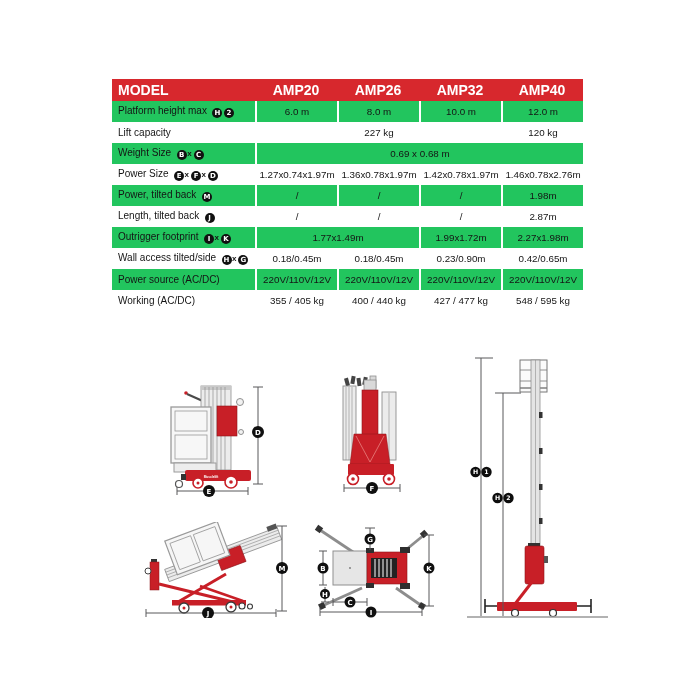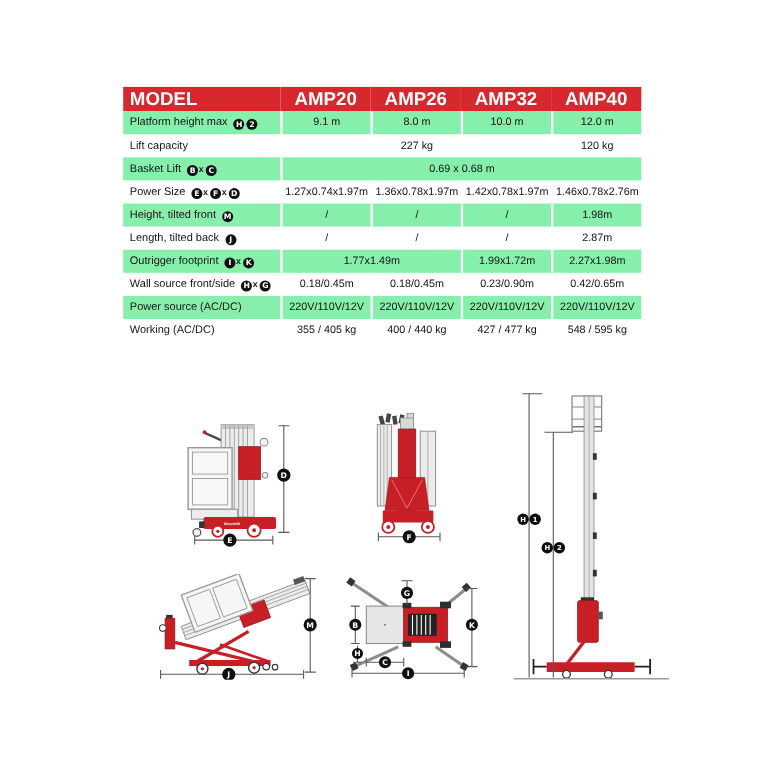--- a/index.html
+++ b/index.html
@@ -3,26 +3,26 @@
 <meta charset="utf-8">
 <style>
   html,body{margin:0;padding:0;}
   body{width:700px;height:700px;background:#ffffff;position:relative;overflow:hidden;
        font-family:"Liberation Sans",sans-serif;color:#141414;}
   
   table.spec{position:absolute;left:112px;top:79px;width:471px;border-collapse:separate;
              border-spacing:0;table-layout:fixed;}
   .spec th,.spec td{box-sizing:border-box;height:21px;padding:0;white-space:nowrap;
                     overflow:hidden;vertical-align:middle;}
-  .spec thead th{background:#d7282d;color:#ffffff;font-size:17px;font-weight:bold;
+  .spec thead th{background:#d7282d;color:#ffffff;font-size:14px;font-weight:bold;
                  text-align:center;height:22px;}
   .spec thead th.model{text-align:left;padding-left:6px;}
   .spec td.lbl{font-size:10px;text-align:left;padding-left:6px;}
   .spec td.val{font-size:9.8px;text-align:center;border-left:2px solid #ffffff;}
-  .spec tr.shaded td{background:#86efac;}
+  .spec tr.shaded td{background:#22c55e;}
   .badges{margin-left:4px;}
   .badge{display:inline-block;width:10px;height:10px;border-radius:50%;background:#111;
          color:#fff;font-size:7px;font-weight:bold;line-height:10.5px;text-align:center;
          vertical-align:-1px;margin-left:1.5px;font-family:"DejaVu Sans",sans-serif;}
   .xsep{font-size:8px;font-weight:bold;margin:0 0.5px;}
   
   .diag{position:absolute;}
   svg text.dim{fill:#ffffff;font-size:7px;font-weight:bold;text-anchor:middle;
                font-family:"DejaVu Sans",sans-serif;}
   svg text.dimsm{fill:#ffffff;font-size:6.2px;font-weight:bold;text-anchor:middle;
@@ -48,63 +48,63 @@
       <th class="model">MODEL</th>
     <th>AMP20</th>
         <th>AMP26</th>
         <th>AMP32</th>
         <th>AMP40</th>
       </tr>
   </thead>
   <tbody>
       <tr class="shaded">
         <td class="lbl"><span>Platform height max</span><span class="badges"><span class="badge">H</span><span class="badge">2</span></span></td>
-        <td class="val">9.1 m</td>
+        <td class="val">6.0 m</td>
         <td class="val">8.0 m</td>
         <td class="val">10.0 m</td>
         <td class="val">12.0 m</td>
       </tr>
       <tr>
         <td class="lbl"><span>Lift capacity</span></td>
         <td class="val" colspan="3">227 kg</td>
         <td class="val">120 kg</td>
       </tr>
       <tr class="shaded">
-        <td class="lbl"><span>Basket Lift</span><span class="badges"><span class="badge">B</span><span class="xsep">x</span><span class="badge">C</span></span></td>
+        <td class="lbl"><span>Weight Size</span><span class="badges"><span class="badge">B</span><span class="xsep">x</span><span class="badge">C</span></span></td>
         <td class="val" colspan="4">0.69 x 0.68 m</td>
       </tr>
       <tr>
         <td class="lbl"><span>Power Size</span><span class="badges"><span class="badge">E</span><span class="xsep">x</span><span class="badge">F</span><span class="xsep">x</span><span class="badge">D</span></span></td>
         <td class="val">1.27x0.74x1.97m</td>
         <td class="val">1.36x0.78x1.97m</td>
         <td class="val">1.42x0.78x1.97m</td>
         <td class="val">1.46x0.78x2.76m</td>
       </tr>
       <tr class="shaded">
-        <td class="lbl"><span>Height, tilted front</span><span class="badges"><span class="badge">M</span></span></td>
+        <td class="lbl"><span>Power, tilted back</span><span class="badges"><span class="badge">M</span></span></td>
         <td class="val">/</td>
         <td class="val">/</td>
         <td class="val">/</td>
         <td class="val">1.98m</td>
       </tr>
       <tr>
         <td class="lbl"><span>Length, tilted back</span><span class="badges"><span class="badge">J</span></span></td>
         <td class="val">/</td>
         <td class="val">/</td>
         <td class="val">/</td>
         <td class="val">2.87m</td>
       </tr>
       <tr class="shaded">
         <td class="lbl"><span>Outrigger footprint</span><span class="badges"><span class="badge">I</span><span class="xsep">x</span><span class="badge">K</span></span></td>
         <td class="val" colspan="2">1.77x1.49m</td>
         <td class="val">1.99x1.72m</td>
         <td class="val">2.27x1.98m</td>
       </tr>
       <tr>
-        <td class="lbl"><span>Wall source front/side</span><span class="badges"><span class="badge">H</span><span class="xsep">x</span><span class="badge">G</span></span></td>
+        <td class="lbl"><span>Wall access tilted/side</span><span class="badges"><span class="badge">H</span><span class="xsep">x</span><span class="badge">G</span></span></td>
         <td class="val">0.18/0.45m</td>
         <td class="val">0.18/0.45m</td>
         <td class="val">0.23/0.90m</td>
         <td class="val">0.42/0.65m</td>
       </tr>
       <tr class="shaded">
         <td class="lbl"><span>Power source (AC/DC)</span></td>
         <td class="val">220V/110V/12V</td>
         <td class="val">220V/110V/12V</td>
         <td class="val">220V/110V/12V</td>

